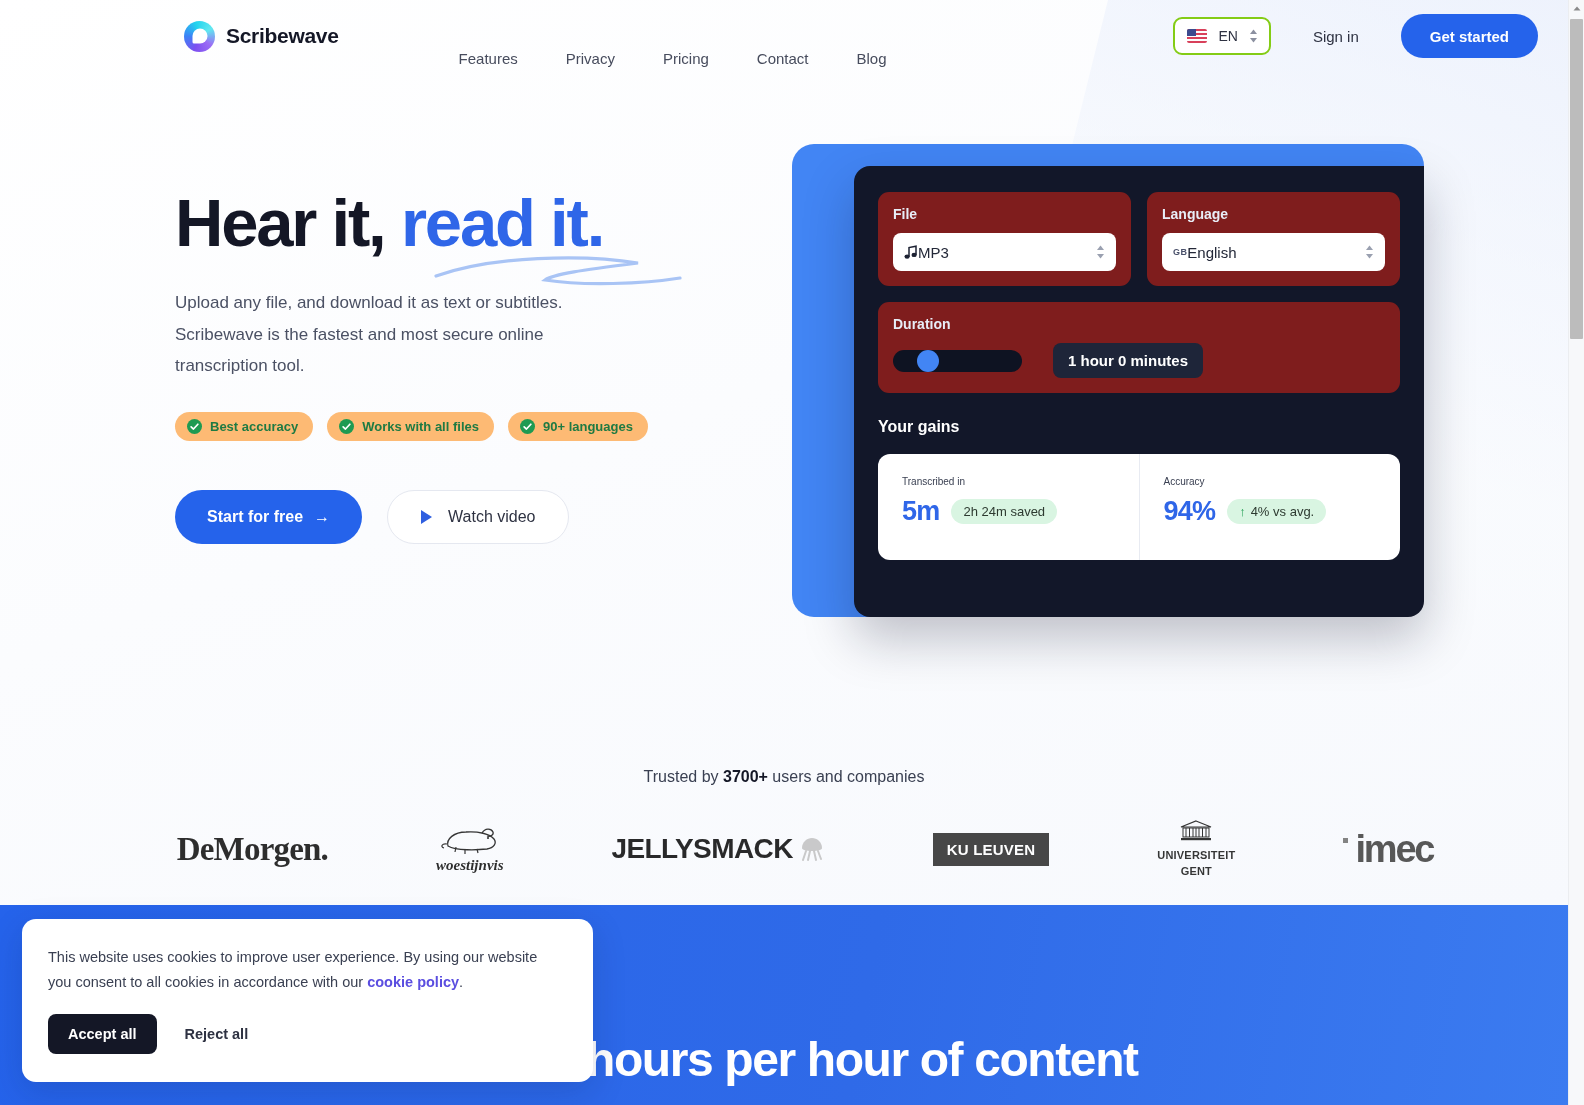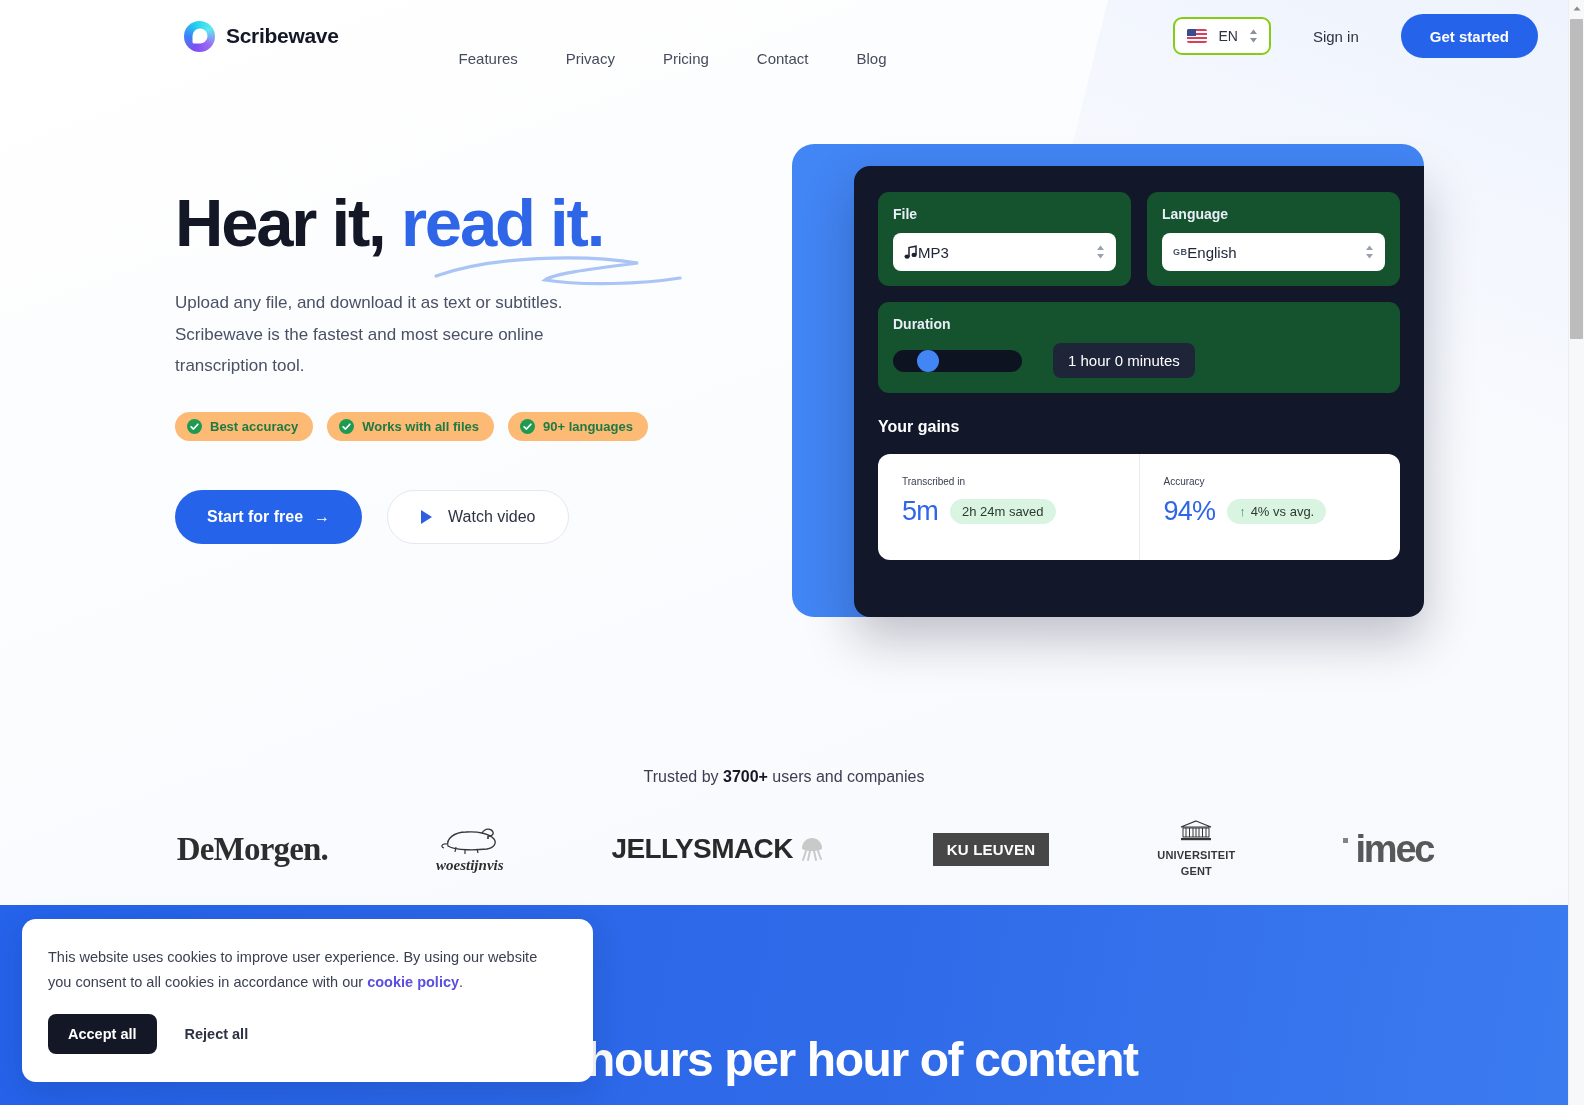--- a/index.html
+++ b/index.html
@@ -137,21 +137,21 @@
   }
   .widget-dark {
     position: absolute; left: 62px; top: 22px;
     width: 570px; height: 451px;
     background: #121729; border-radius: 16px 0 16px 16px;
     padding: 26px 24px 0 24px;
     box-shadow: 0 22px 50px rgba(14,20,42,.25);
   }
   .w-row { display: flex; gap: 16px; }
   .w-box {
-    background: #14532d; border-radius: 11px; padding: 14px 15px 15px 15px; flex: 1;
+    background: #7f1d1d; border-radius: 11px; padding: 14px 15px 15px 15px; flex: 1;
   }
   .w-label { font-size: 14px; font-weight: 700; color: #e8edf7; margin-bottom: 11px; }
   .w-field {
     background: #fff; border-radius: 8px; height: 38px;
     display: flex; align-items: center; gap: 0; padding: 0 11px;
   }
   .w-field .val { font-size: 15px; color: #232838; flex: 1; }
   .gb-badge {
     font-size: 9px; font-weight: 700; color: #49506a; letter-spacing: .4px;
     border-radius: 2px;
@@ -161,32 +161,32 @@
   .slider {
     width: 129px; height: 22px; background: #0e1322; border-radius: 11px;
     position: relative; flex: none;
   }
   .slider-thumb {
     position: absolute; left: 24px; top: 50%; transform: translateY(-50%);
     width: 22px; height: 22px; border-radius: 50%; background: #4285f4;
   }
   .dur-badge {
     background: #1e2539; border-radius: 8px; padding: 9px 15px;
-    font-size: 15px; font-weight: 400; color: #fff; white-space: nowrap;
+    font-size: 15px; font-weight: 700; color: #fff; white-space: nowrap;
   }
   .gains-title { font-size: 16px; font-weight: 700; color: #fff; margin: 25px 0 18px 0; }
   .gains-card {
     background: #fff; border-radius: 12px; display: flex;
     height: 106px; overflow: hidden;
   }
   .gain { flex: 1; padding: 22px 24px 0 24px; }
   .gain + .gain { border-left: 1px solid #e8ebf2; }
   .gain-label { font-size: 10px; color: #3a4052; margin-bottom: 9px; }
   .gain-line { display: flex; align-items: center; gap: 12px; }
-  .gain-value { font-size: 27px; font-weight: 400; color: #2f66e8; letter-spacing: -.8px; }
+  .gain-value { font-size: 27px; font-weight: 700; color: #2f66e8; letter-spacing: -.8px; }
   .gain-badge {
     background: #d9f5e2; border-radius: 13px; padding: 5px 12px;
     font-size: 13px; color: #2d3a30; white-space: nowrap;
     display: inline-flex; align-items: center; gap: 5px;
   }
   .up-arrow { color: #1f9d52; font-weight: 700; }
 
   
   .trusted {
     position: absolute; left: 0; top: 768px; width: 1568px;

